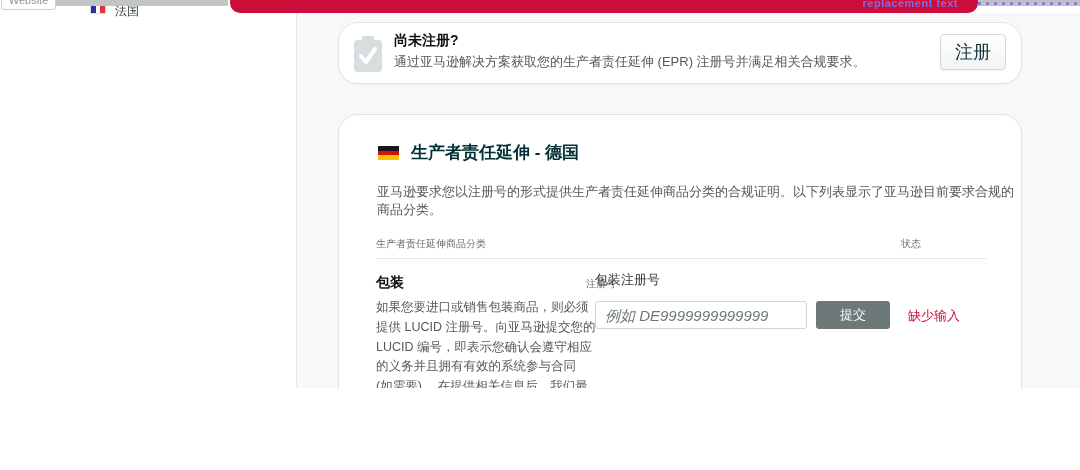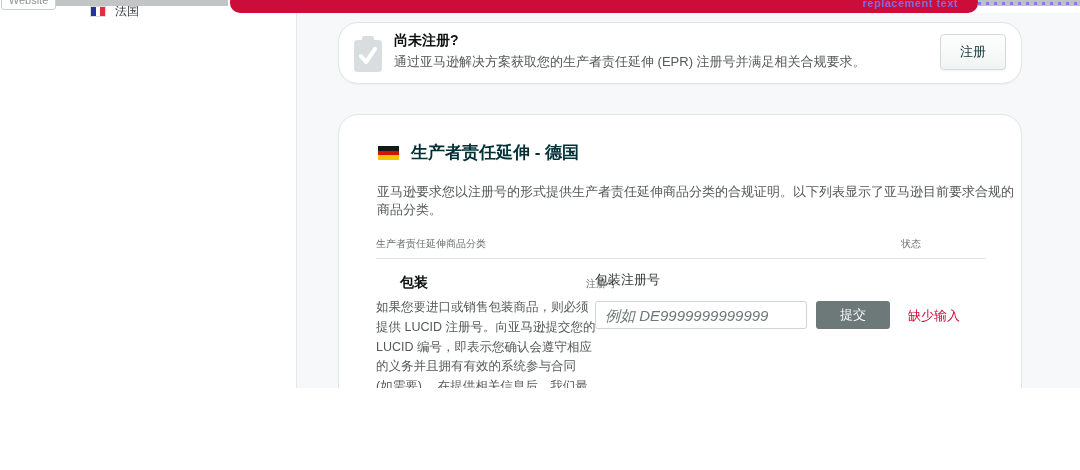--- a/index.html
+++ b/index.html
@@ -39,21 +39,21 @@
     position:absolute; left:978px; top:0; width:102px; height:6px;
     background:#bfc2c2; z-index:4; overflow:hidden;
   }
   .top-gray-right .dashes {
     margin-top:2px; height:3px;
     background:repeating-linear-gradient(90deg,#8a7ae0 0 3px,transparent 3px 8px);
   }
 
   
   .marketplace {
-    position:absolute; left:63px; top:3px; display:flex; align-items:center; gap:9px;
+    position:absolute; left:63px; top:3px; display:flex; align-items:flex-start; gap:9px;
     cursor:pointer;
     padding-left:27px;
   }
   .flag-fr { width:16px; height:11px; display:flex; border:1px solid #d9dddd; }
   .flag-fr span { flex:1; }
   .fr-blue { background:#26339f; } .fr-white { background:#ffffff; } .fr-red { background:#e0313f; }
   .marketplace-label { font-size:12px; color:#33393a; }
 
   
   .card {
@@ -64,37 +64,37 @@
   .card-register { top:22px; height:62px; }
   .card-epr { top:114px; height:345px; }
 
   
   .clipboard-icon { position:absolute; left:14px; top:13px; }
   .c1-title { position:absolute; left:55px; top:9px; font-size:14px; font-weight:bold; color:#0f1111; }
   .c1-desc  { position:absolute; left:55px; top:30px; font-size:13px; color:#565959; }
   .register-btn {
     position:absolute; right:15px; top:11px; width:66px; height:36px;
     background:linear-gradient(#fefefe,#f1f4f4); border:1px solid #d5d9d9; border-radius:4px;
-    font-size:13px; color:#13343b; cursor:pointer;
+    font-size:18px; color:#13343b; cursor:pointer;
     font-family:"Liberation Sans","DejaVu Sans",sans-serif;
     box-shadow:0 1px 2px rgba(15,17,17,0.06);
   }
 
   
   .flag-de { position:absolute; left:39px; top:31px; width:21px; height:14px; display:flex; flex-direction:column; }
   .flag-de span { flex:1; }
   .de-black { background:#18181a; } .de-red { background:#d41111; } .de-gold { background:#f7c500; }
   .c2-title { position:absolute; left:72px; top:26px; font-size:17px; font-weight:bold; color:#002f36; }
   .c2-intro { position:absolute; left:38px; top:68px; font-size:13px; color:#565959; }
 
   .th { position:absolute; top:122px; font-size:10px; color:#6b7070; }
   .th-category { left:37px; } .th-regnum { left:247px;margin-top:40px; } .th-status { left:562px; }
   .table-divider { position:absolute; left:37px; top:143px; width:610px; border-top:1px solid #e3e7e7; }
 
-  .row-category { position:absolute; left:37px; top:159px; font-size:14px; font-weight:bold; color:#0f1111;margin-left:24px; }
+  .row-category { position:absolute; left:37px; top:159px; font-size:14px; font-weight:bold; color:#0f1111; }
   .row-category-desc {
     position:absolute; left:37px; top:183px; width:220px;
     font-size:12.5px; color:#565959; line-height:1.58;
   }
   .reg-label { position:absolute; left:256px; top:156px; font-size:13px; color:#33393a; }
   .reg-input {
     position:absolute; left:256px; top:186px; width:212px; height:28px;
     border:1px solid #cfd5d5; border-radius:3px; padding:0 9px;
     font-size:15px; color:#0f766e; background:#fff;
     font-family:"Liberation Sans","DejaVu Sans",sans-serif;

